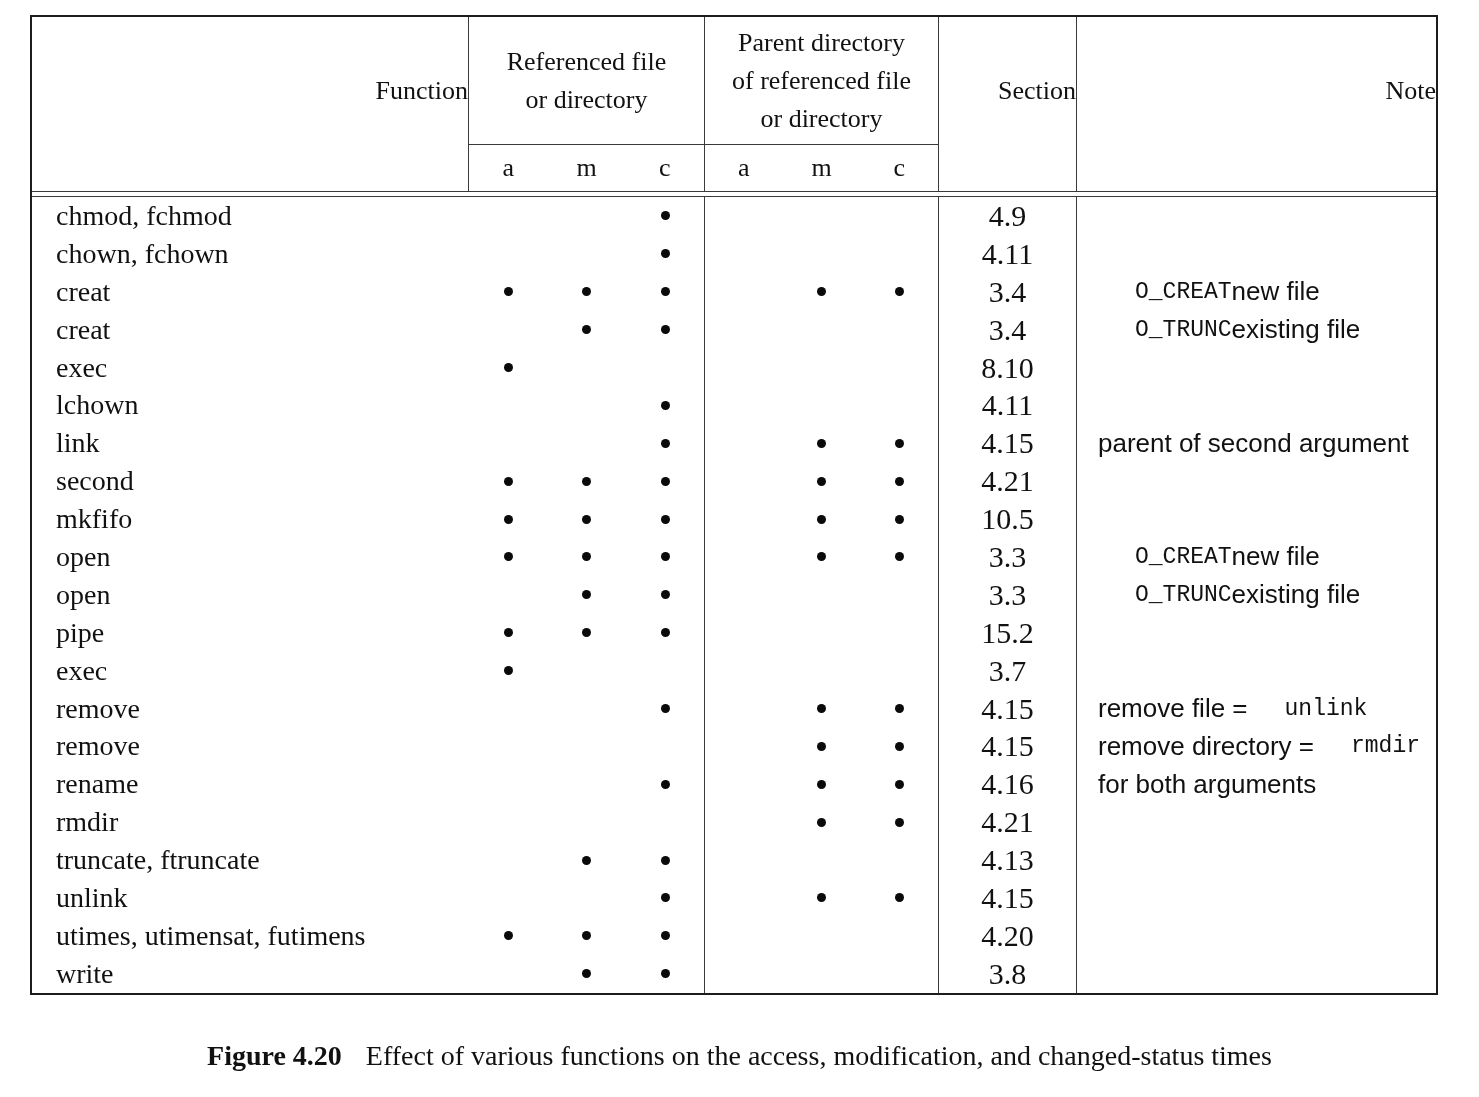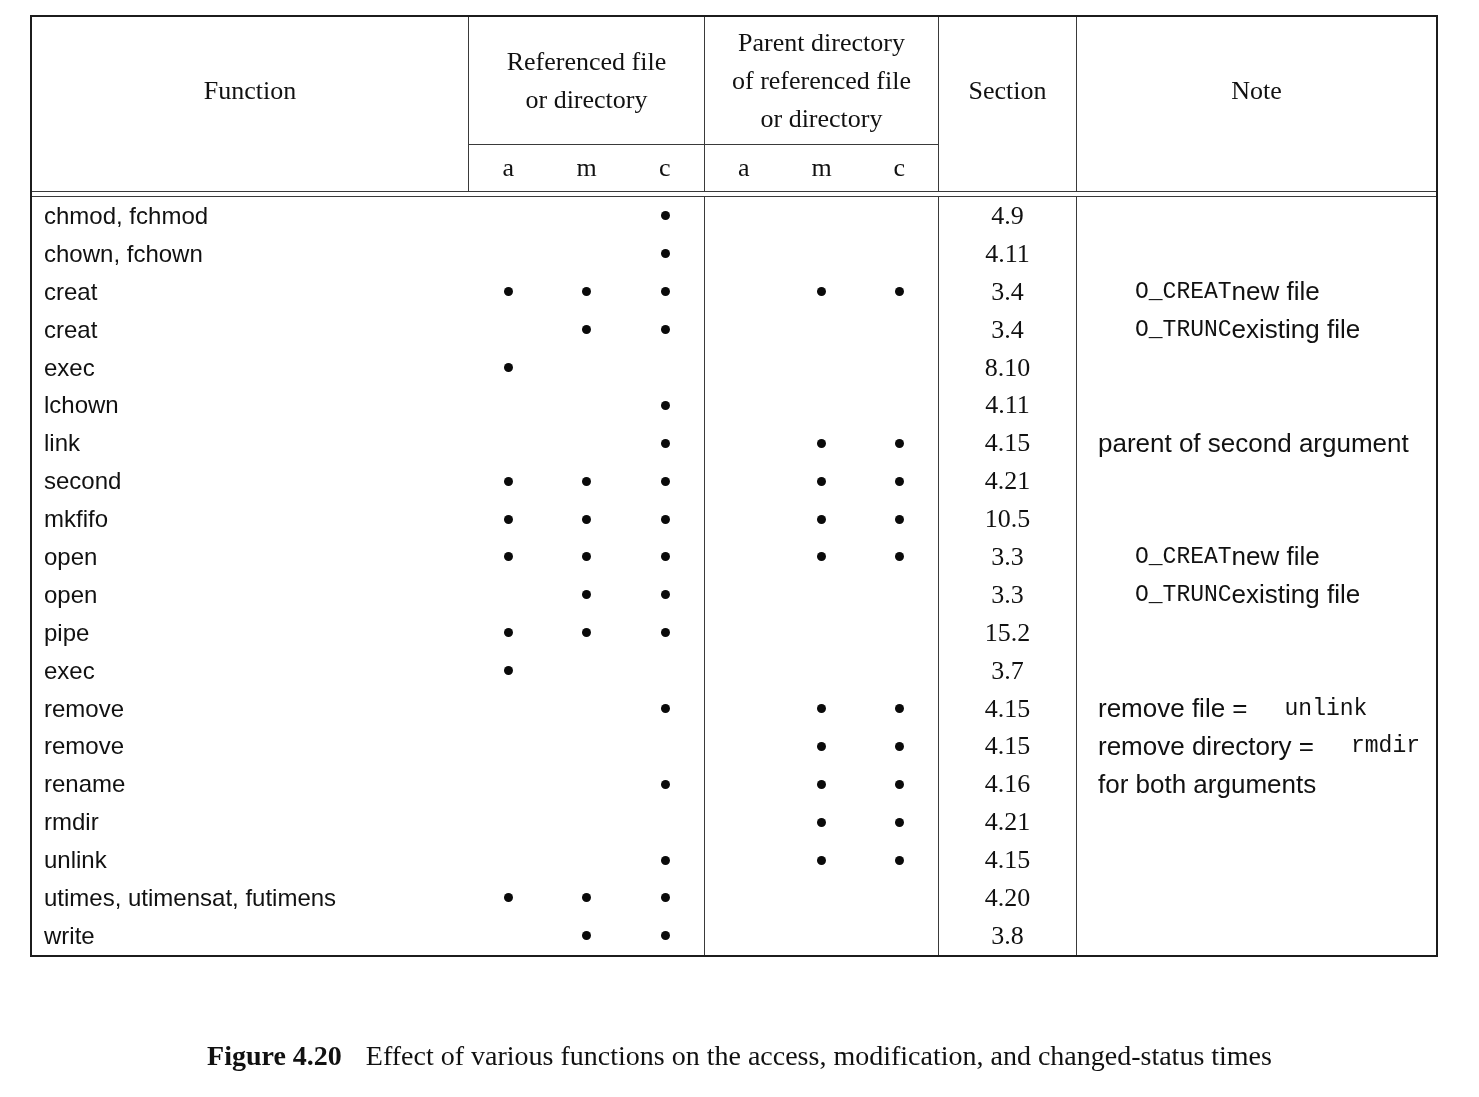--- a/index.html
+++ b/index.html
@@ -34,21 +34,21 @@
   .hcell {
     display: flex;
     flex-direction: column;
     align-items: center;
     justify-content: center;
     line-height: 38px;
     text-align: center;
   }
   .bR { border-right: 1px solid #3a3a3a; }
   .bB { border-bottom: 1px solid #3a3a3a; }
-  .h-top-pad { padding-top: 20px; }
+  .h-top-pad { padding-top: 20px; align-items: flex-end; }
   .sub-group {
     display: grid;
     grid-template-columns: 1fr 1fr 1fr;
   }
   .sub-letter {
     display: flex;
     align-items: center;
     justify-content: center;
     font-size: 26px;
   }
@@ -63,36 +63,36 @@
   .row {
     display: grid;
     grid-template-columns: 437px 78.66px 78.67px 78.67px 78px 78px 78px 138px 1fr;
     height: 37.9px;
   }
   .cell {
     display: flex;
     align-items: center;
   }
   .fn {
-    font-family: Liberation Sans, sans-serif;
-    font-size: 24px;
-    padding-left: 12px;
+    font-family: Liberation Serif, serif;
+    font-size: 28px;
+    padding-left: 24px;
     white-space: nowrap;
   }
   .dotcell { justify-content: center; }
   .bullet {
     width: 9px;
     height: 9px;
     border-radius: 50%;
     background: #0a0a0a;
     display: inline-block;
   }
   .section-cell {
     justify-content: center;
-    font-size: 26px;
+    font-size: 30px;
   }
   .note-cell {
     padding-left: 21px;
     font-size: 26px;
     white-space: nowrap;
   }
   .note-cell .code {
     font-family: "Liberation Mono", monospace;
     font-size: 23px;
     margin-left: 37px;
@@ -472,20 +472,35 @@
     <div class="cell dotcell">
             <span class="bullet"></span>
           </div>
     <div class="cell dotcell bR">
             <span class="bullet"></span>
           </div>
     <div class="cell section-cell bR">4.21</div>
     <div class="cell note-cell"></div>
   </div>
 
+  <div class="row">
+    <div class="cell fn">truncate, ftruncate</div>
+    <div class="cell dotcell"></div>
+    <div class="cell dotcell">
+            <span class="bullet"></span>
+          </div>
+    <div class="cell dotcell bR">
+            <span class="bullet"></span>
+          </div>
+    <div class="cell dotcell"></div>
+    <div class="cell dotcell"></div>
+    <div class="cell dotcell bR"></div>
+    <div class="cell section-cell bR">4.13</div>
+    <div class="cell note-cell"></div>
+  </div>
 
   <div class="row">
     <div class="cell fn">unlink</div>
     <div class="cell dotcell"></div>
     <div class="cell dotcell"></div>
     <div class="cell dotcell bR">
             <span class="bullet"></span>
           </div>
     <div class="cell dotcell"></div>
     <div class="cell dotcell">

